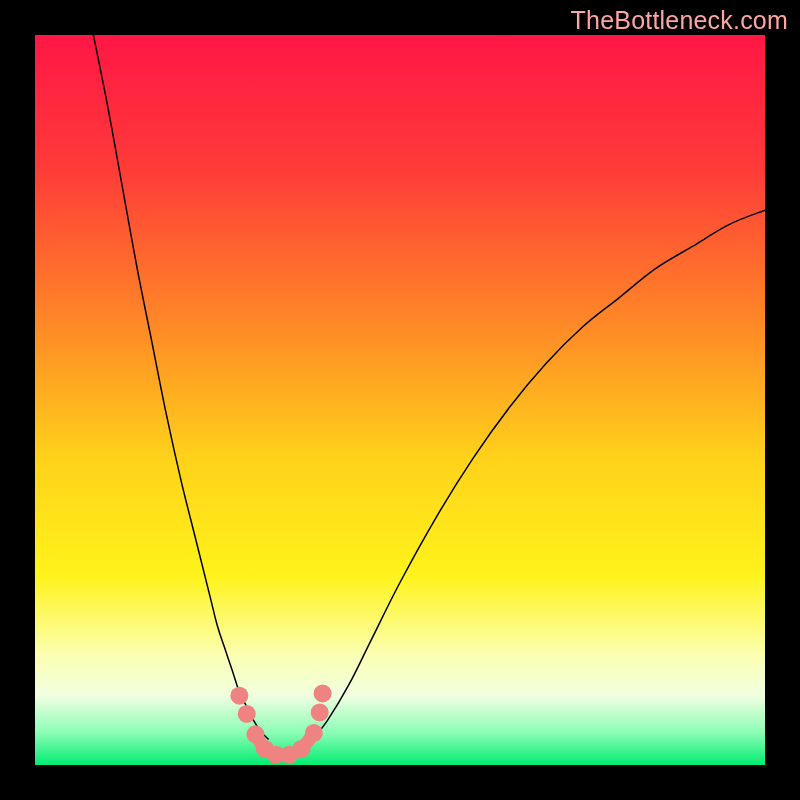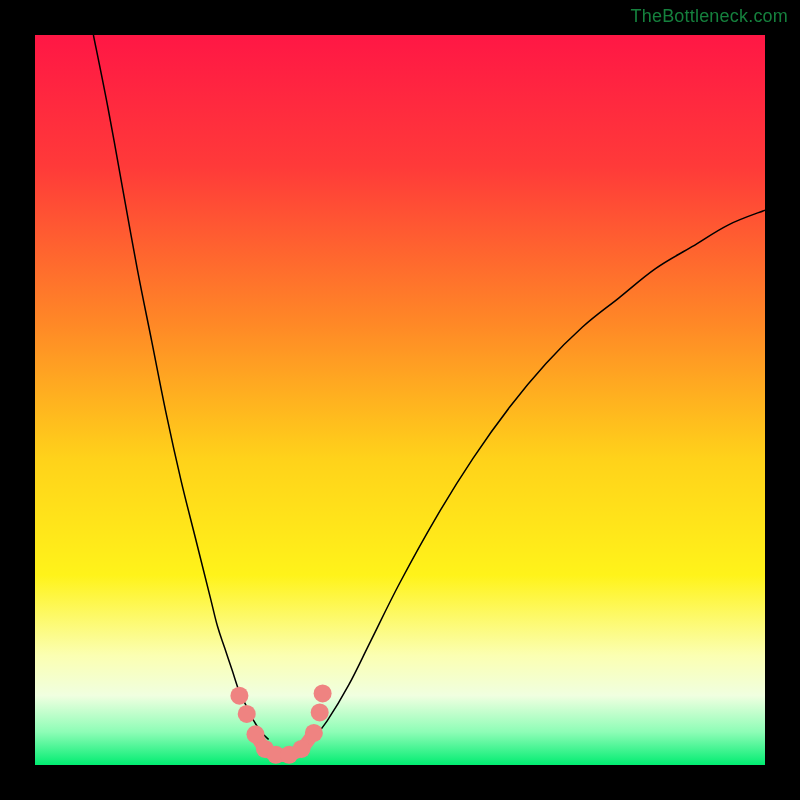--- a/index.html
+++ b/index.html
@@ -22,22 +22,22 @@
     top: 35px;
     width: 730px;
     height: 730px;
     overflow: hidden;
   }
   .watermark {
     position: absolute;
     top: 6px;
     right: 12px;
     font-family: Arial, Helvetica, sans-serif;
-    font-size: 18px;
-    color: #15803d;
+    font-size: 25px;
+    color: #fca5a5;
     letter-spacing: 0.2px;
     font-weight: 500;
   }
   svg { display: block; }
 </style>
 </head>
 <body>
 
 <div class="frame">
   <div class="plot-area">

